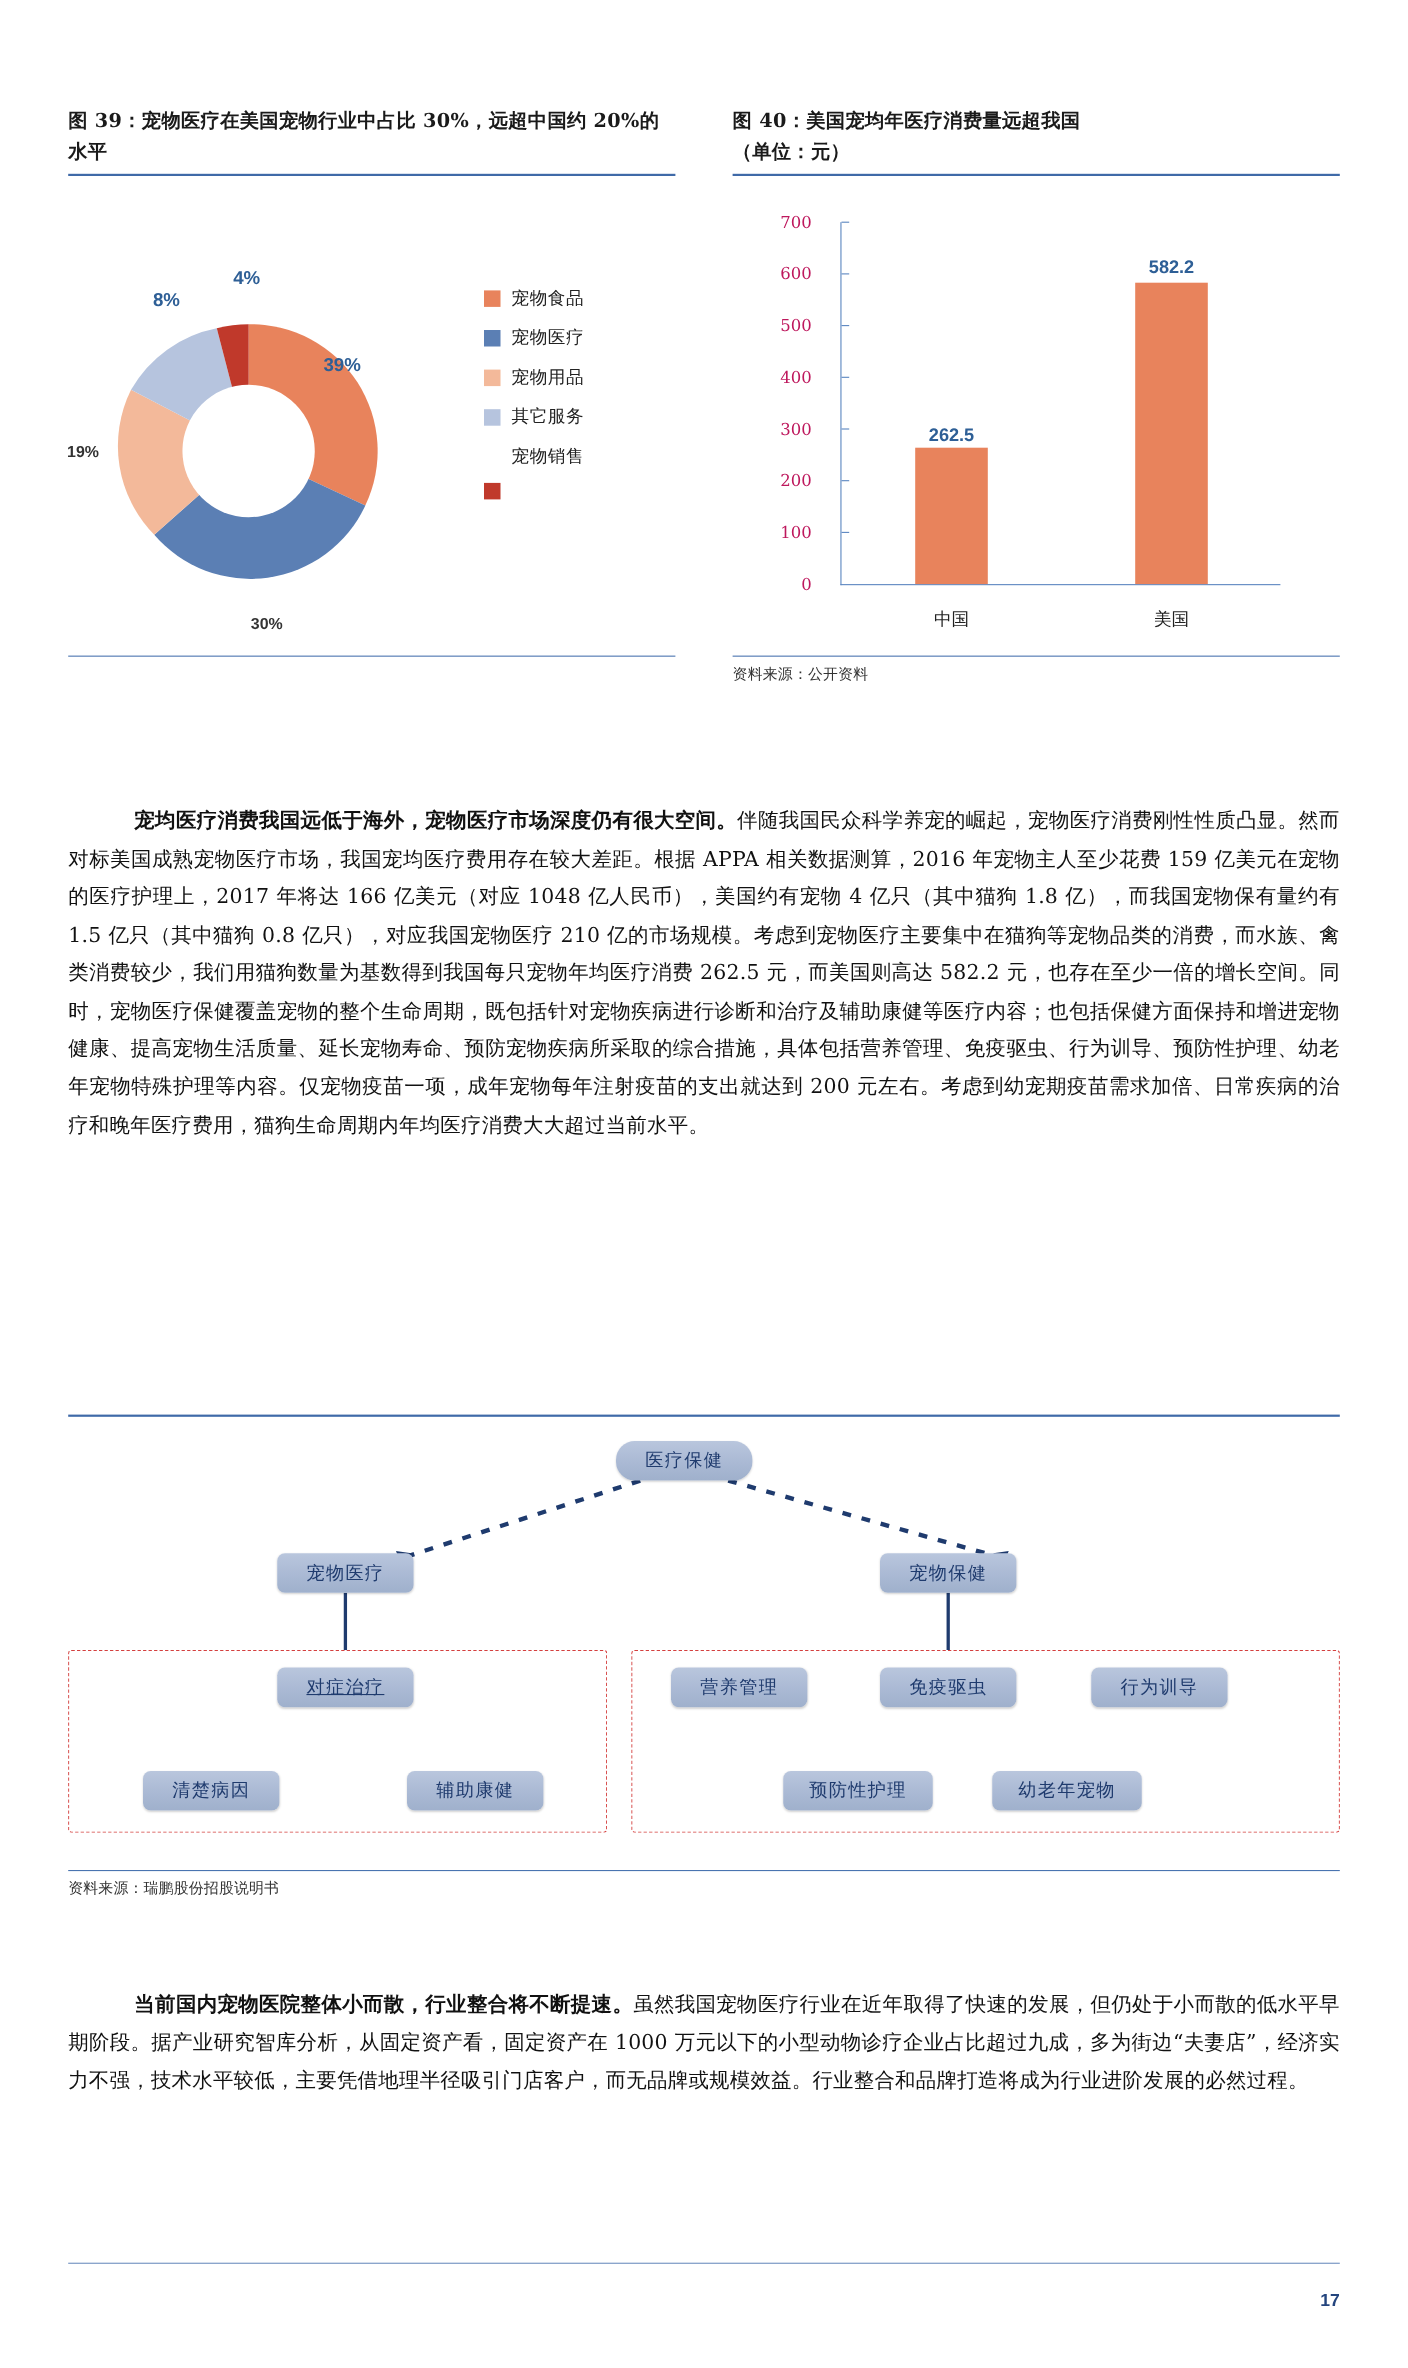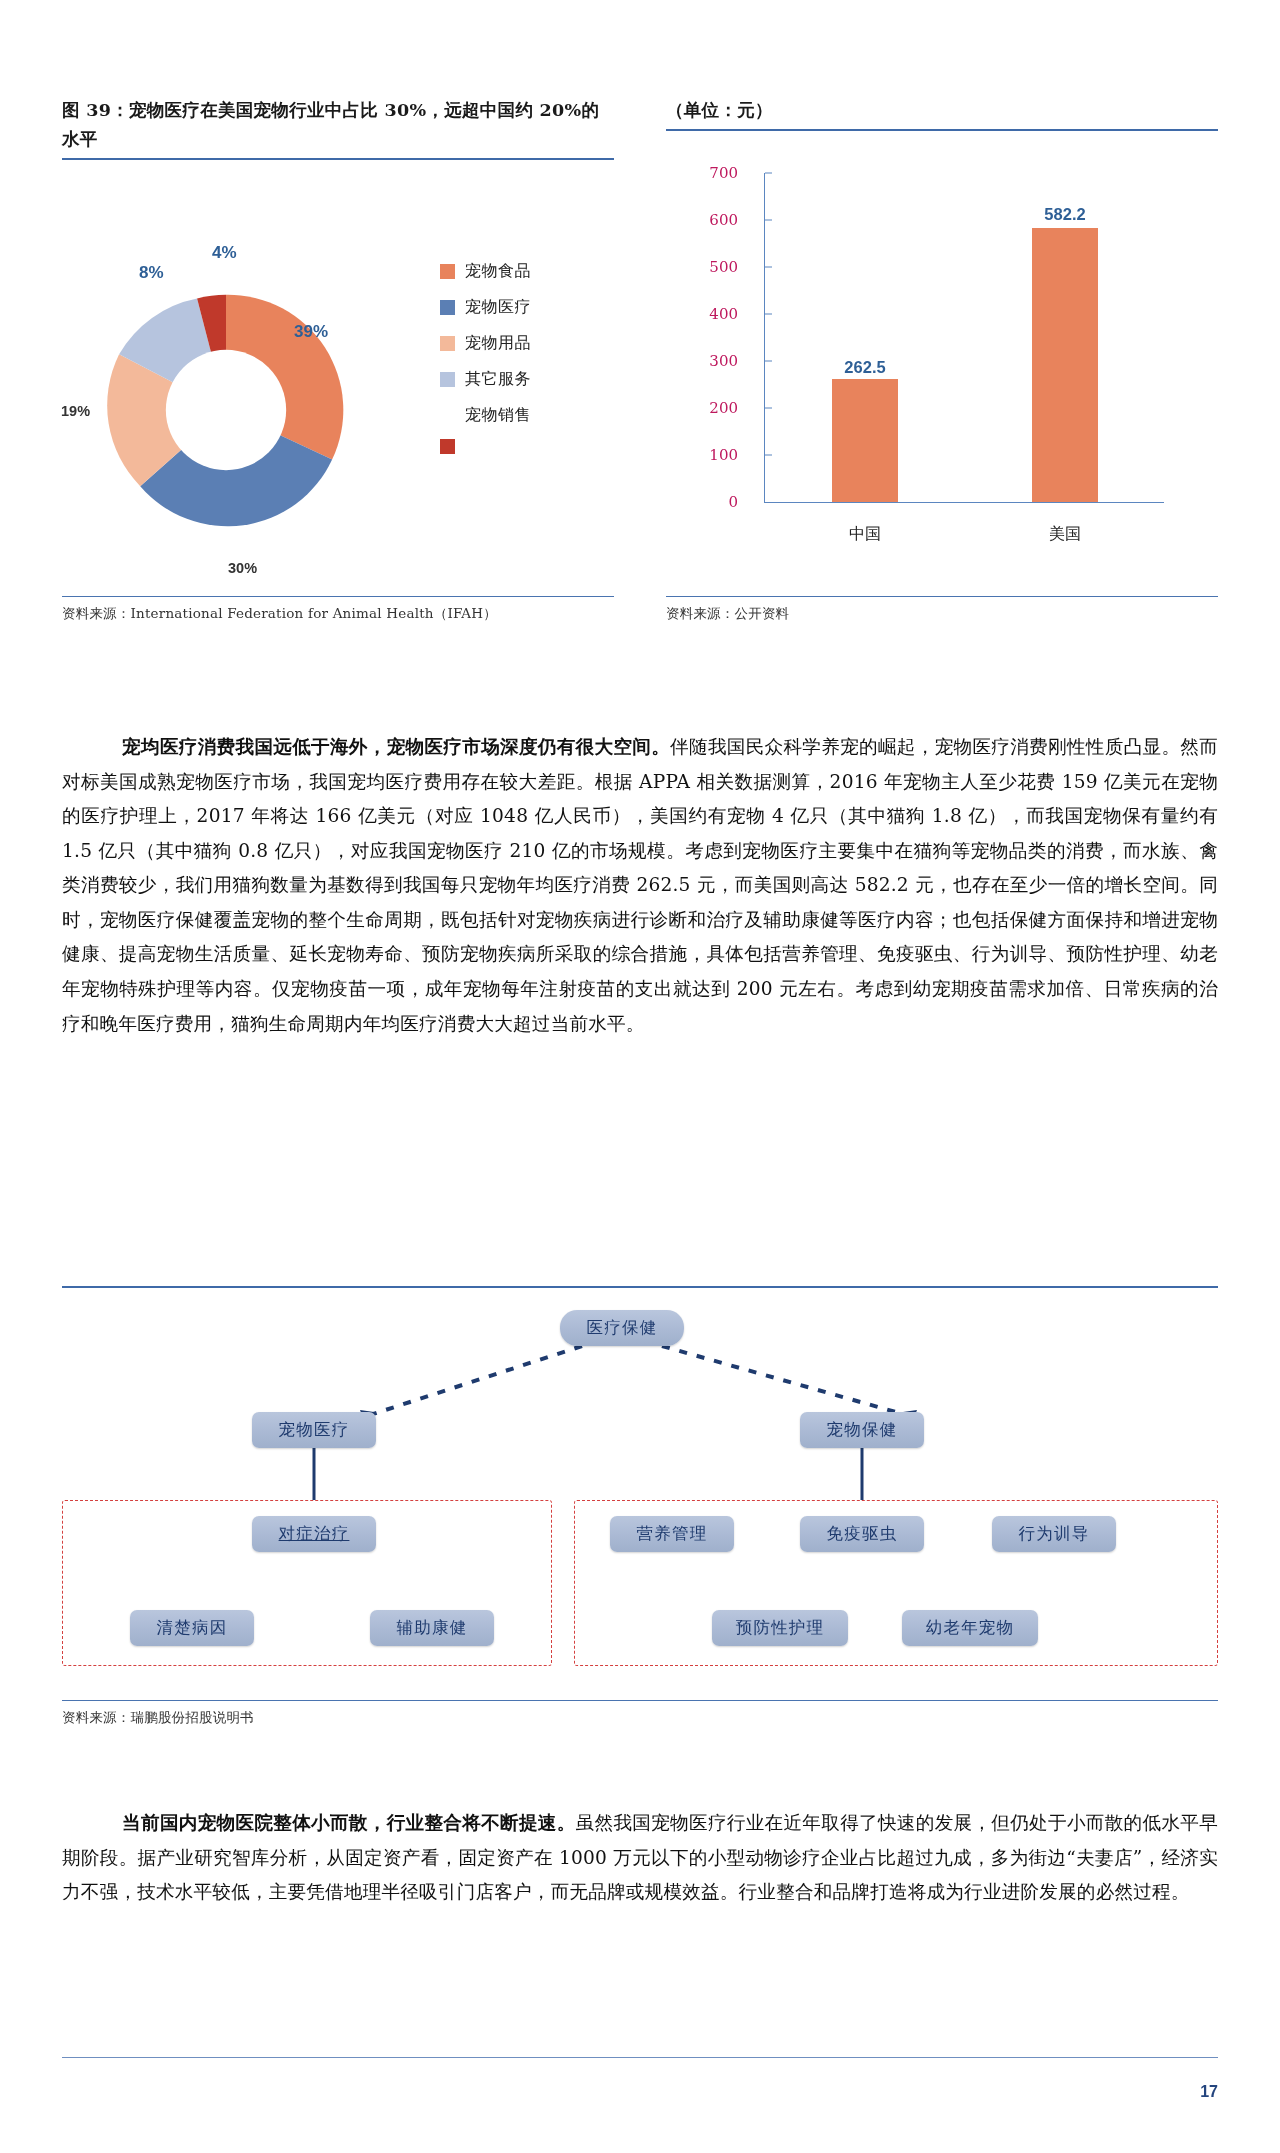--- a/index.html
+++ b/index.html
@@ -204,25 +204,25 @@
               <span class="legend-label">宠物销售</span>
             </div>
             <div class="legend-item" style="height:26px; padding-left:0;">
               <span class="legend-swatch" style="background:#c0392b"></span>
             </div>
           </div>
         </div>
 
         <div class="src" style="position:absolute; left:0; top:500px; width:552px;">
           <div class="rule-top"></div>
-          <div>资料来源：International Federation for Animal Health（IFAH）</div>
         </div>
       </div>
 
       <div class="col right">
+        <div class="fig-title">图 40：美国宠均年医疗消费量远超我国</div>
         <div class="fig-title">（单位：元）</div>
         <div class="rule"></div>
 
         <div class="bar-wrap">
           <div class="plot">
 
             <span class="ytick" style="top:0%">700</span>
             <span class="ytickmark" style="top:0%"></span>
             <span class="ytick" style="top:14.2857%">600</span>
             <span class="ytickmark" style="top:14.2857%"></span>

